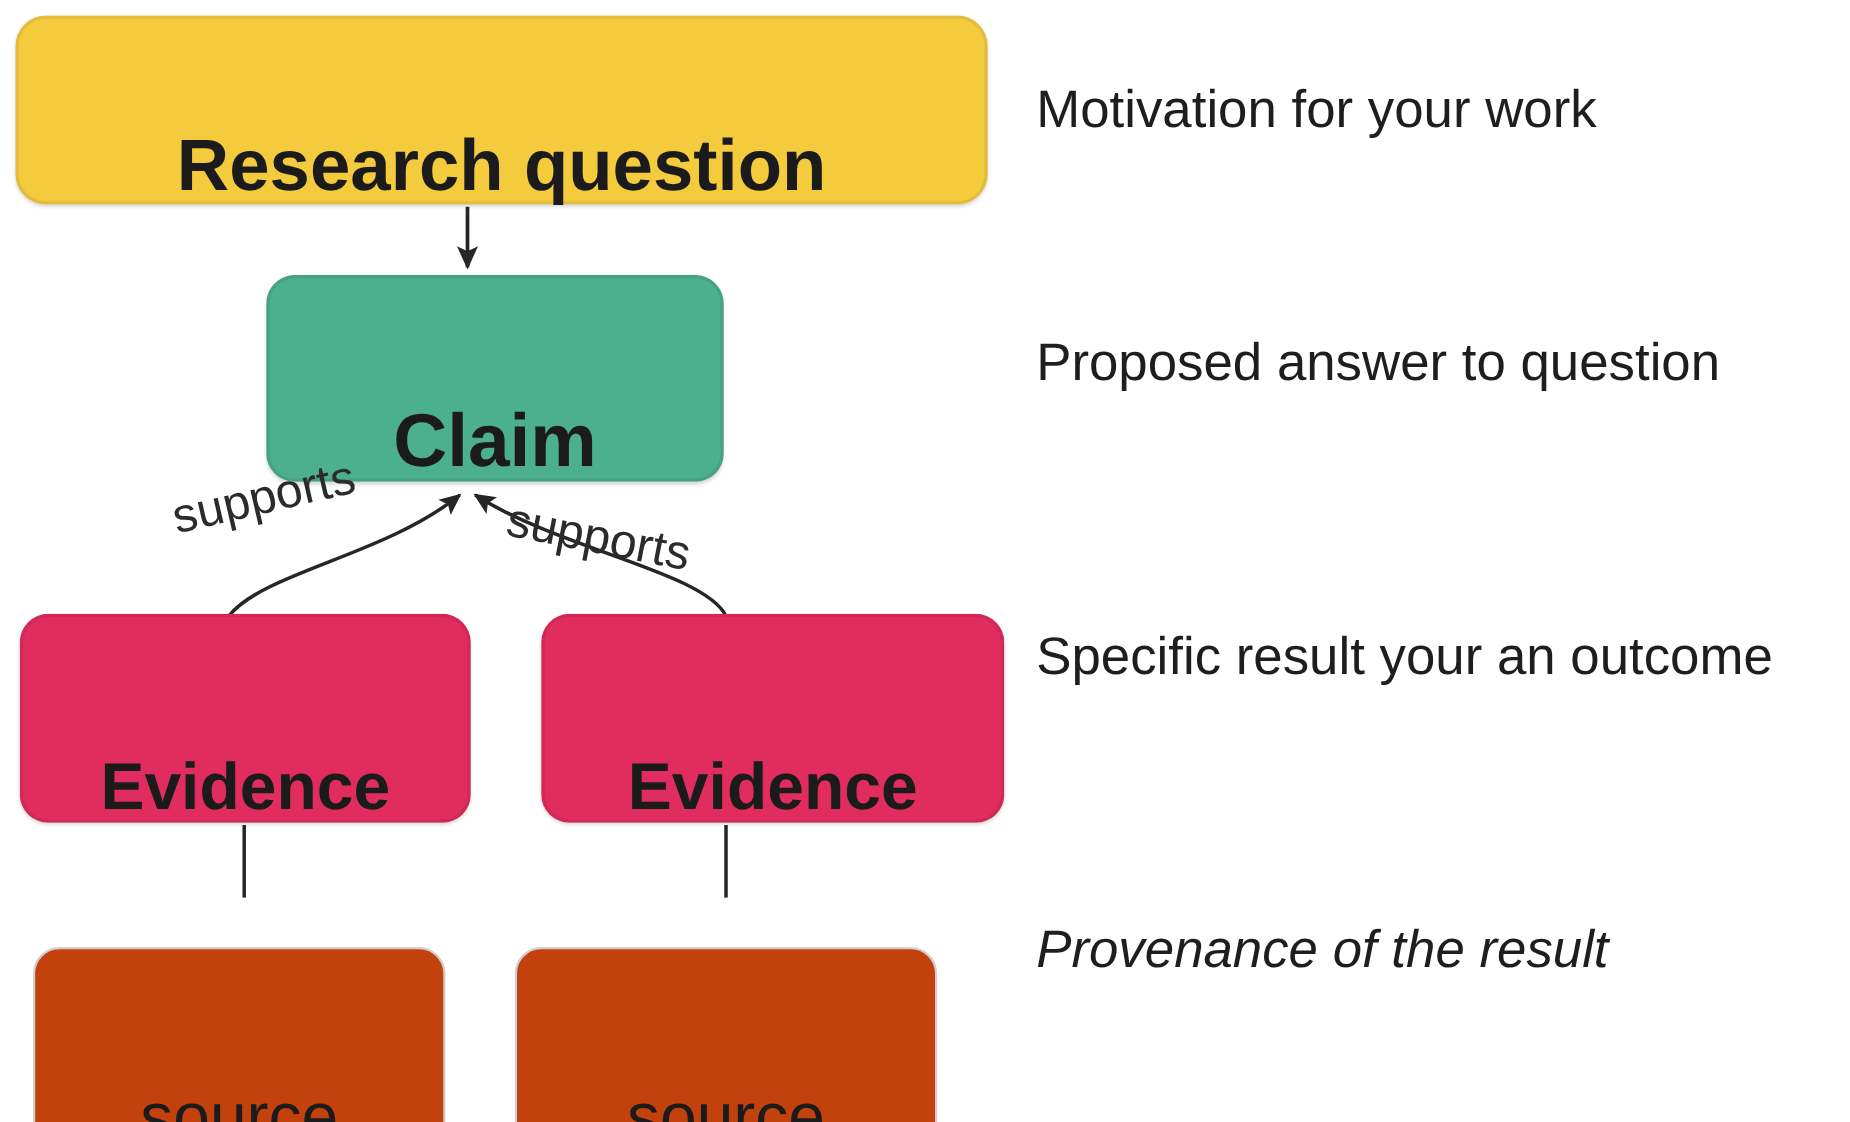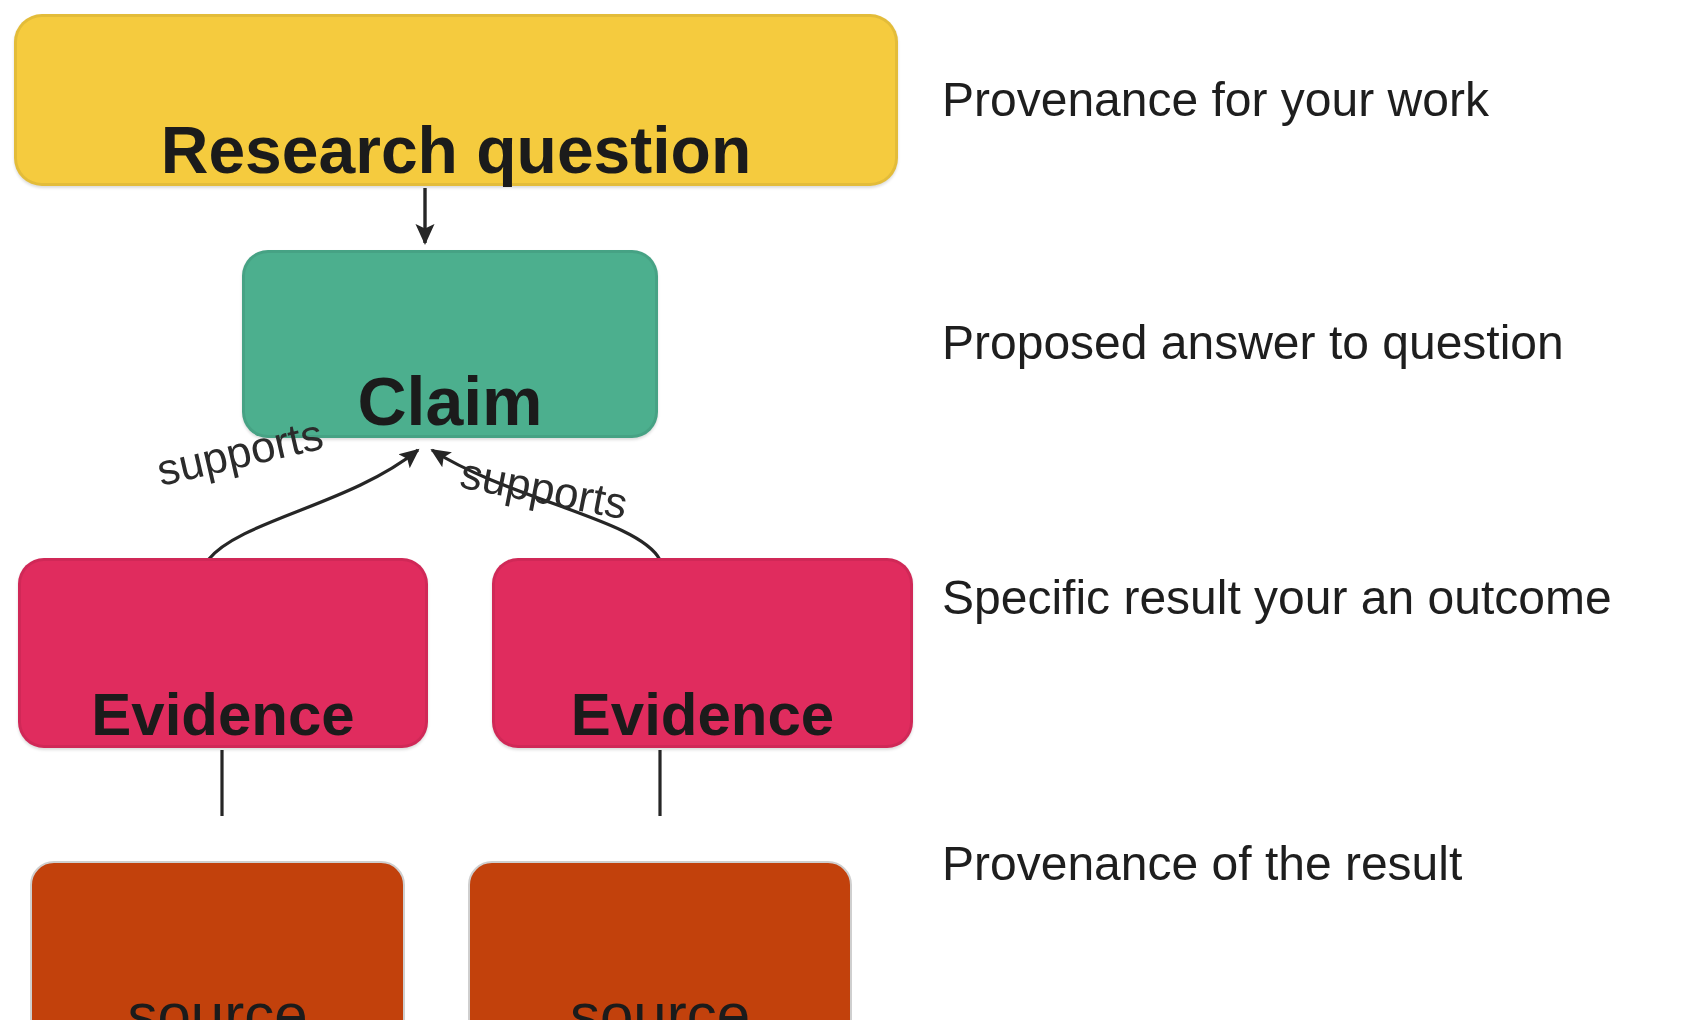--- a/index.html
+++ b/index.html
@@ -113,23 +113,23 @@
   .description {
     position: absolute;
     left: 942px;
     font-size: 48px;
     color: #1e1e1e;
     white-space: nowrap;
     line-height: 1;
     user-select: none;
   }
   #description-research-question { top: 76px; }
-  #description-claim            { top: 319px; }
+  #description-claim            { top: 306px; }
   #description-evidence         { top: 574px; }
-  #description-source           { top: 840px; }
+  #description-source           { top: 840px; font-style: italic; }
 </style>
 </head>
 <body>
 
 <div id="canvas">
 
   <svg id="edges" viewBox="0 0 1682 1020" xmlns="http://www.w3.org/2000/svg">
     <defs>
       <marker id="arrowhead" markerWidth="7" markerHeight="7" refX="5.6" refY="3" orient="auto" markerUnits="strokeWidth">
         <path d="M0,0.2 L6.2,3 L0,5.8 L1.3,3 Z" fill="#262626"></path>
@@ -168,21 +168,21 @@
   </div>
 
   <div id="node-source-2" class="node outline">
     <span>source</span>
   </div>
 
   <div id="edge-label-supports-left" class="edge-label">supports</div>
 
   <div id="edge-label-supports-right" class="edge-label">supports</div>
 
-  <div id="description-research-question" class="description">Provenance for your work</div>
+  <div id="description-research-question" class="description">Motivation for your work</div>
 
   <div id="description-claim" class="description">Proposed answer to question</div>
 
   <div id="description-evidence" class="description">Specific result your an outcome</div>
 
   <div id="description-source" class="description">Provenance of the result</div>
 
 </div>
 
 </body></html>

